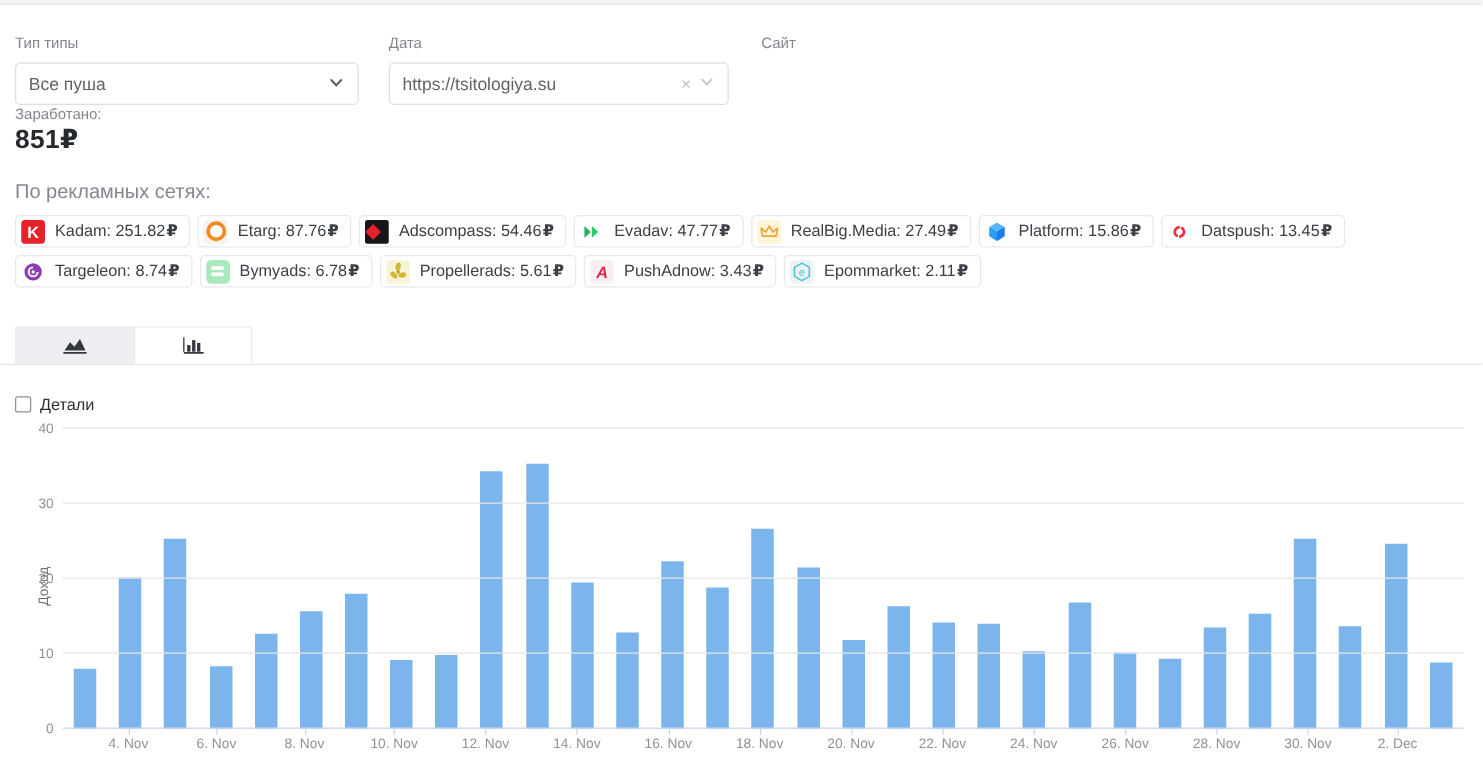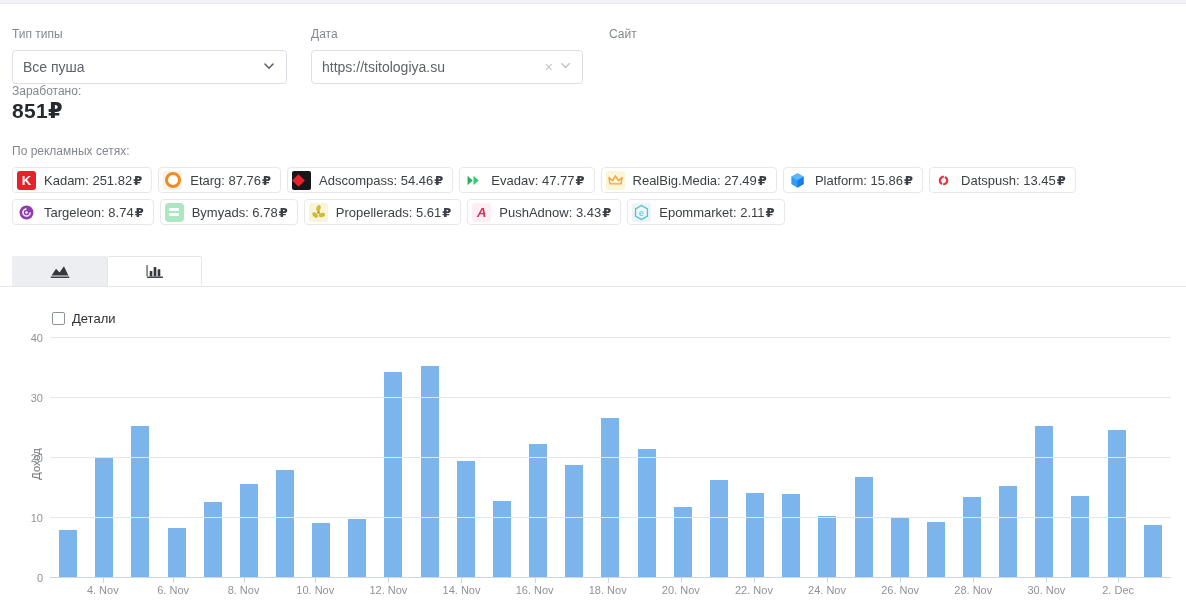--- a/index.html
+++ b/index.html
@@ -20,21 +20,21 @@
   .fctrl .val.placeholder { color:#b7bdc9; }
   .ctrl-icons { display:flex; align-items:center; gap:6px; }
   .x-icon { color:#c0c4cc; font-size:14px; line-height:1; }
   .cal-icon { margin-right:8px; display:flex; }
 
   
   .earn-label { font-size:12px; color:#82878f; }
   .earn-value { font-size:21px; font-weight:800; color:#26292e; letter-spacing:.3px; margin-top:1px; }
 
   
-  .nets-label { margin-top:21px; font-size:12px; color:#82878f; }
+  .nets-label { margin-top:21px; font-size:16px; color:#82878f; }
   .badges { margin-top:9px; display:flex; flex-wrap:wrap; gap:6px; max-width:1120px; }
   .badge { display:flex; align-items:center; gap:8px; height:26px; padding:0 9px 0 4px;
     background:#fff; border:1px solid #e6e8ec; border-radius:4px; font-size:13px; color:#3c4046; }
   .badge-icon { width:19px; height:19px; border-radius:3px; display:flex; align-items:center;
     justify-content:center; font-size:12px; position:relative; overflow:hidden; flex:0 0 19px; }
   .badge-icon svg { width:17px; height:17px; }
   .ruble { font-weight:700; margin-left:1px; }
 
   .icon-kadam { background:#e62129; color:#fff; font-weight:800; font-size:13px; }
   .icon-etarg { background:#f6f2ec; }
@@ -58,21 +58,21 @@
   
   .tabs { margin-top:31px; display:flex; padding-left:12px; border-bottom:1px solid #e3e6ea; }
   .tab { width:95px; height:30px; display:flex; align-items:center; justify-content:center; cursor:pointer; }
   .tab.inactive { background:#eceef2; }
   .tab.active { background:#fff; border:1px solid #e3e6ea; border-bottom:1px solid #fff;
     margin-bottom:-1px; border-radius:2px 2px 0 0; }
   .tab svg { width:22px; height:15px; }
 
   
   .chart-section { padding:0 12px; }
-  .details-row { margin-top:24px; display:flex; align-items:center; gap:7px;margin-left:40px; }
+  .details-row { margin-top:24px; display:flex; align-items:center; gap:7px; }
   .checkbox { width:13px; height:13px; border:1px solid #8d9298; border-radius:2px; background:#fff; cursor:pointer; }
   .details-label { font-size:13px; color:#2c2f33; }
 
   .chart { position:relative; margin-top:4px; height:262px; }
   .plot { position:absolute; left:38px; right:3px; top:8px; height:240px; }
   .gridline { position:absolute; left:0; right:0; height:0; border-top:1px solid #e6e6e6; }
   .gridline.axisline { border-top:1px solid #ccd6eb; }
   .ytick { position:absolute; right:100%; padding-right:7px; font-size:11px; color:#8d929a;
     transform:translateY(50%); line-height:0; }
   .bars { position:absolute; left:0; right:0; top:0; bottom:0; display:flex; align-items:flex-end; }

